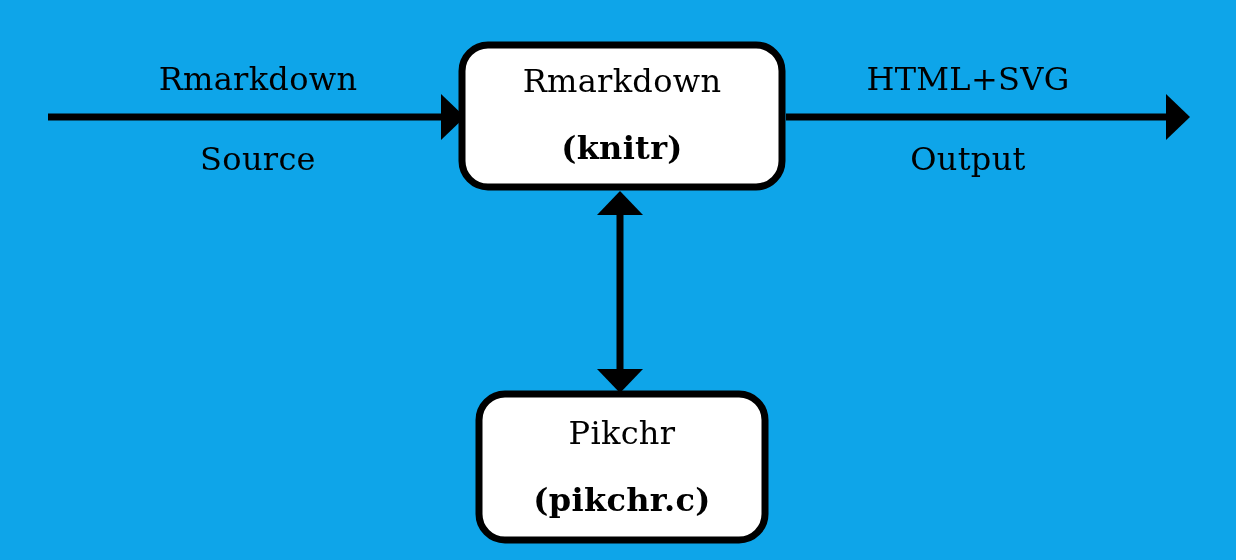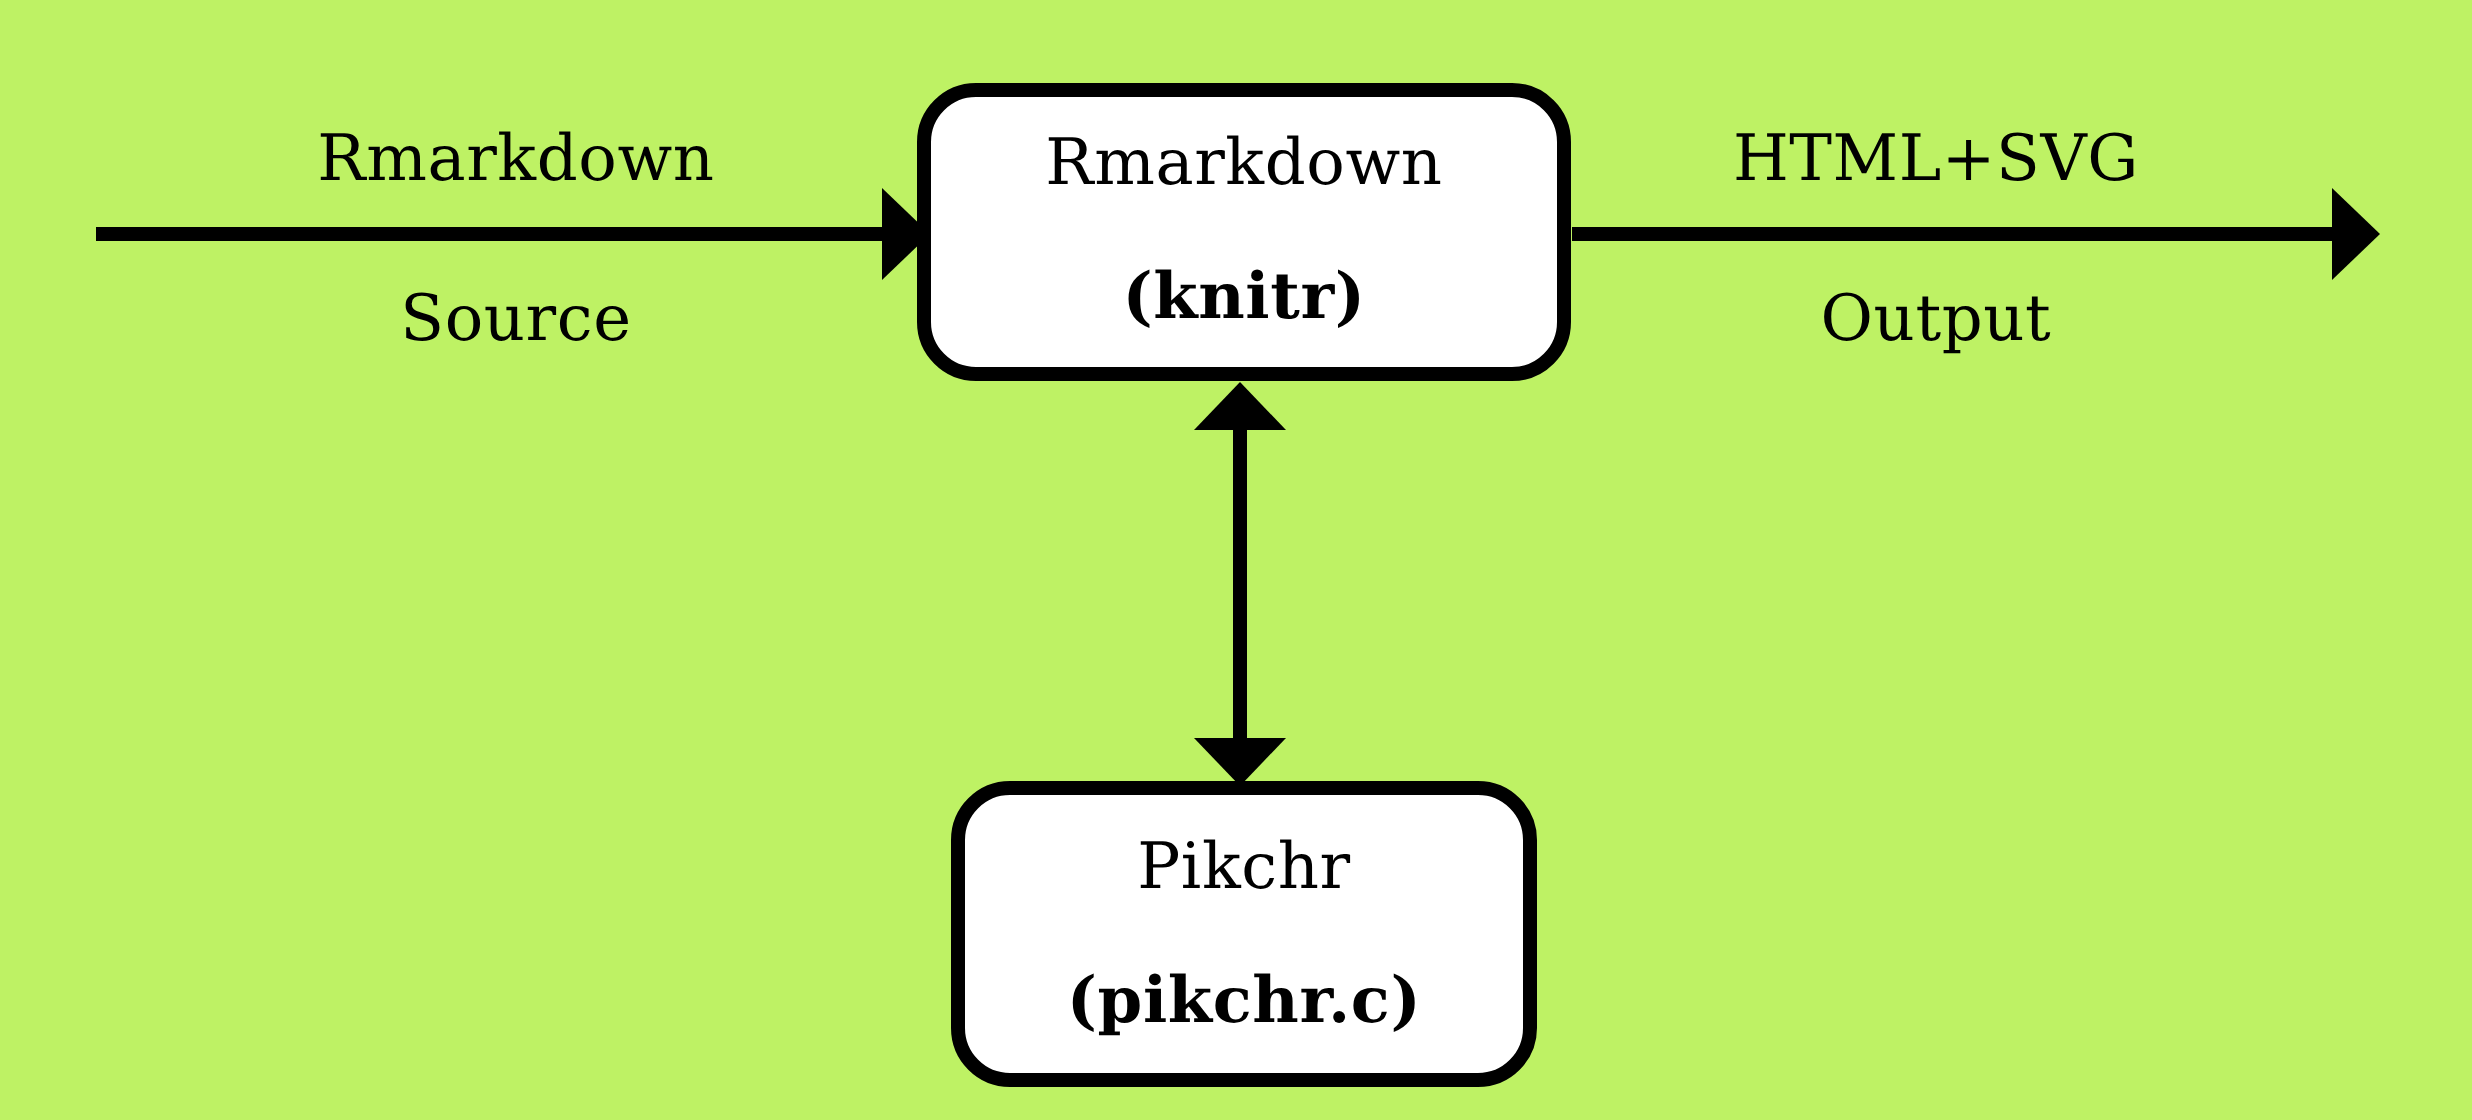--- a/index.html
+++ b/index.html
@@ -10,21 +10,21 @@
   body {
     width: 1236px;
     height: 560px;
     font-family: "DejaVu Serif", serif;
     overflow: hidden;
   }
   #diagram-root {
     position: relative;
     width: 1236px;
     height: 560px;
-    background: #bef264;
+    background: #0ea5e9;
   }
   svg#pikchr-diagram {
     display: block;
     width: 1236px;
     height: 560px;
   }
   .box-shape {
     fill: #ffffff;
     stroke: #000000;
     stroke-width: 7;

